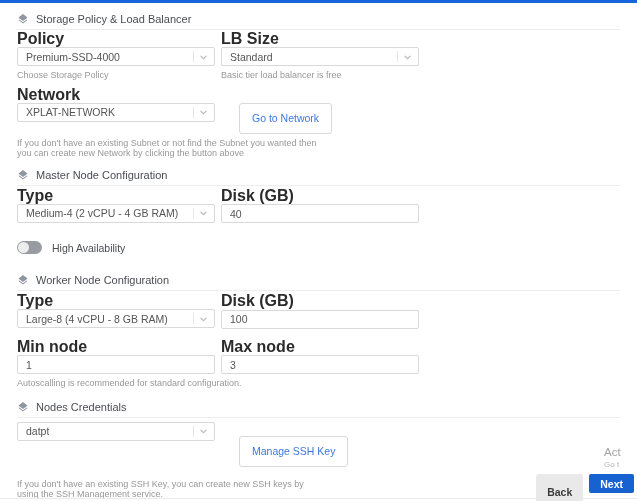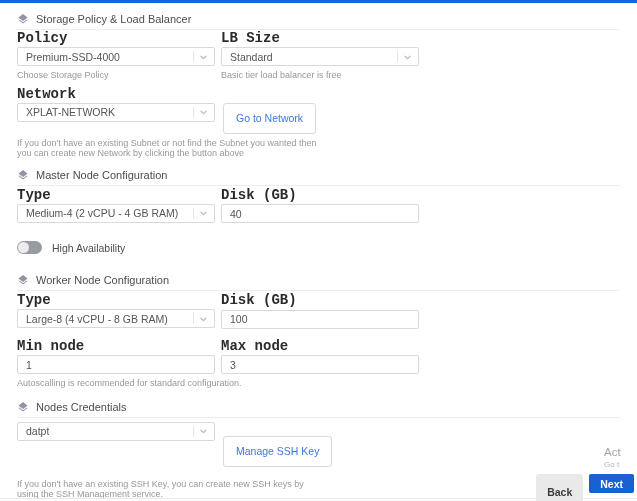--- a/index.html
+++ b/index.html
@@ -9,42 +9,42 @@
     -webkit-font-smoothing:antialiased;
   }
   .topbar{height:3px;background:#1766d9;}
   .content{padding:0 17px;}
 
   .section-header{display:flex;align-items:center;gap:7px;padding-bottom:4px;border-bottom:1px solid #ededed;}
   .section-title{font-size:11px;line-height:12px;color:#4a4d52;}
   .layers-icon{display:inline-flex;width:12px;height:12px;}
 
   .grid{display:grid;grid-template-columns:198px 198px;column-gap:6px;}
-  .field-label{font-size:14px;line-height:11px;font-weight:bold;color:#2b2b2b;margin-bottom:3px;font-family:Liberation Mono, monospace;}
+  .field-label{font-size:16px;line-height:11px;font-weight:bold;color:#2b2b2b;margin-bottom:3px;}
   .select{
     height:19px;border:1px solid #d9d9d9;border-radius:2px;background:#fff;
     display:flex;align-items:center;justify-content:space-between;
     padding:0 6px 0 8px;box-sizing:border-box;cursor:pointer;
   }
   .select-value{font-size:10.5px;color:#555;white-space:nowrap;overflow:hidden;}
   .select-suffix{display:flex;align-items:center;gap:5px;flex:none;}
   .sep{width:1px;height:11px;background:#e6e6e6;}
   .text-input{
     height:19px;width:100%;border:1px solid #d9d9d9;border-radius:2px;
     padding:0 8px;box-sizing:border-box;font-size:10.5px;color:#555;
     font-family:inherit;outline:none;background:#fff;
   }
   .helper{font-size:9px;line-height:10.5px;color:#989898;margin-top:4px;}
   .helper.wrap{max-width:305px;}
 
   .btn-ghost{
     height:31px;border:1px solid #d9d9d9;border-radius:3px;background:#fff;
     color:#3d78dd;font-size:10.5px;padding:0 12px;font-family:inherit;cursor:pointer;white-space:nowrap;
   }
-  .net-row{display:grid;grid-template-columns:198px auto;column-gap:8px;align-items:start;}
+  .net-row{display:grid;grid-template-columns:198px auto;column-gap:24px;align-items:start;}
   .net-btn-wrap{margin-top:14px;}
 
   .toggle-row{display:flex;align-items:center;gap:10px;margin-top:18px;}
   .toggle{width:25px;height:13px;border-radius:7px;background:#979ca3;position:relative;cursor:pointer;flex:none;}
   .toggle-knob{position:absolute;left:1px;top:1px;width:11px;height:11px;border-radius:50%;background:#ededed;}
   .toggle-label{font-size:10.5px;color:#4a4d52;}
 
   .footer{position:absolute;top:474px;right:3px;display:flex;gap:6px;}
   .btn-back{height:36px;padding:0 11px;background:#e9e9e9;border:none;border-radius:3px;
     font-size:10.5px;font-weight:bold;color:#3a3a3a;font-family:inherit;cursor:pointer;}

